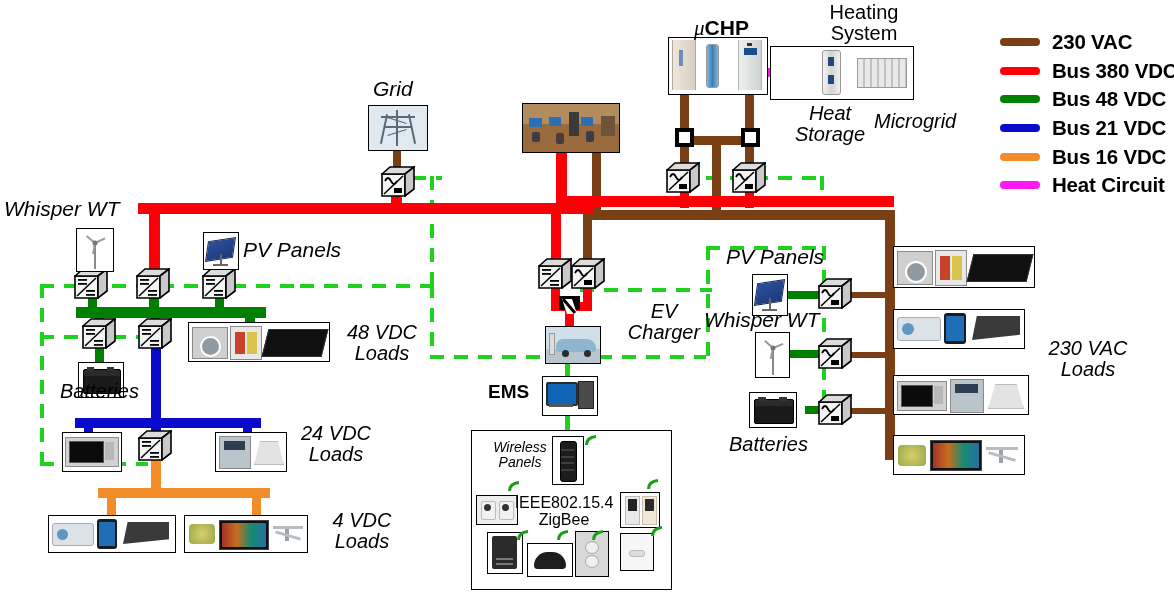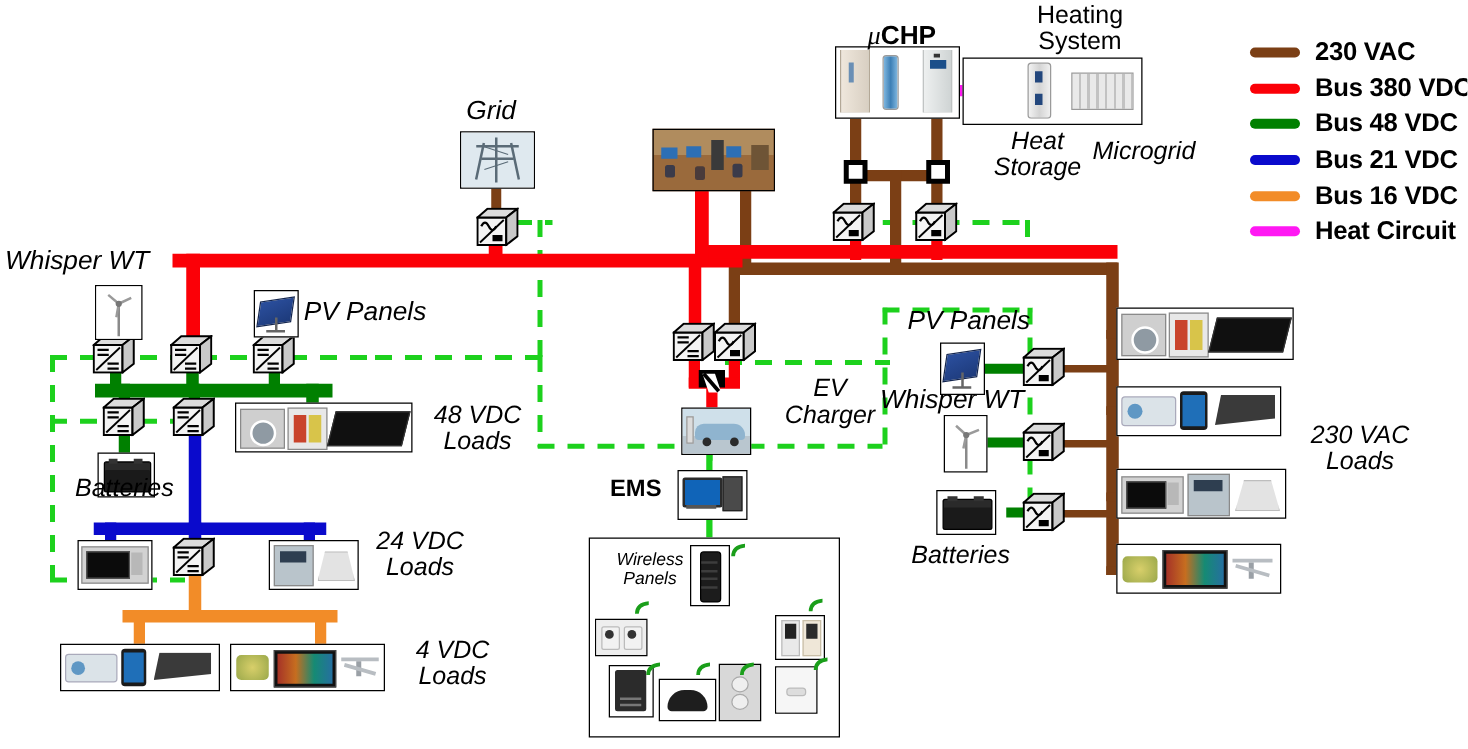--- a/index.html
+++ b/index.html
@@ -700,20 +700,22 @@
   <div class="lbl ctr" style="left:290px;top:423px;width:92px;font-size:20px;">24 VDC
 Loads</div>
   <div class="lbl ctr" style="left:316px;top:510px;width:92px;font-size:20px;">4 VDC
 Loads</div>
 
   <div class="lbl ctr" style="left:600px;top:301px;width:88px;font-size:20px;margin-left:20px;">EV
 Charger</div>
   <div class="lbl up" style="left:488px;top:382px;font-size:19px;">EMS</div>
   <div class="lbl ctr" style="left:483px;top:440px;width:74px;font-size:14px;">Wireless
 Panels</div>
+  <div class="lbl ctr" style="left:513px;top:495px;width:102px;font-size:16px;font-style:normal;">IEEE802.15.4
+ZigBee</div>
 
   <div class="lbl" style="left:726px;top:246px;font-size:21px;">PV Panels</div>
   <div class="lbl" style="left:704px;top:309px;font-size:21px;">Whisper WT</div>
   <div class="lbl" style="left:729px;top:434px;font-size:20px;">Batteries</div>
   <div class="lbl ctr" style="left:1038px;top:338px;width:100px;font-size:20px;">230 VAC
 Loads</div>
 
 </div>
 
 </body></html>

